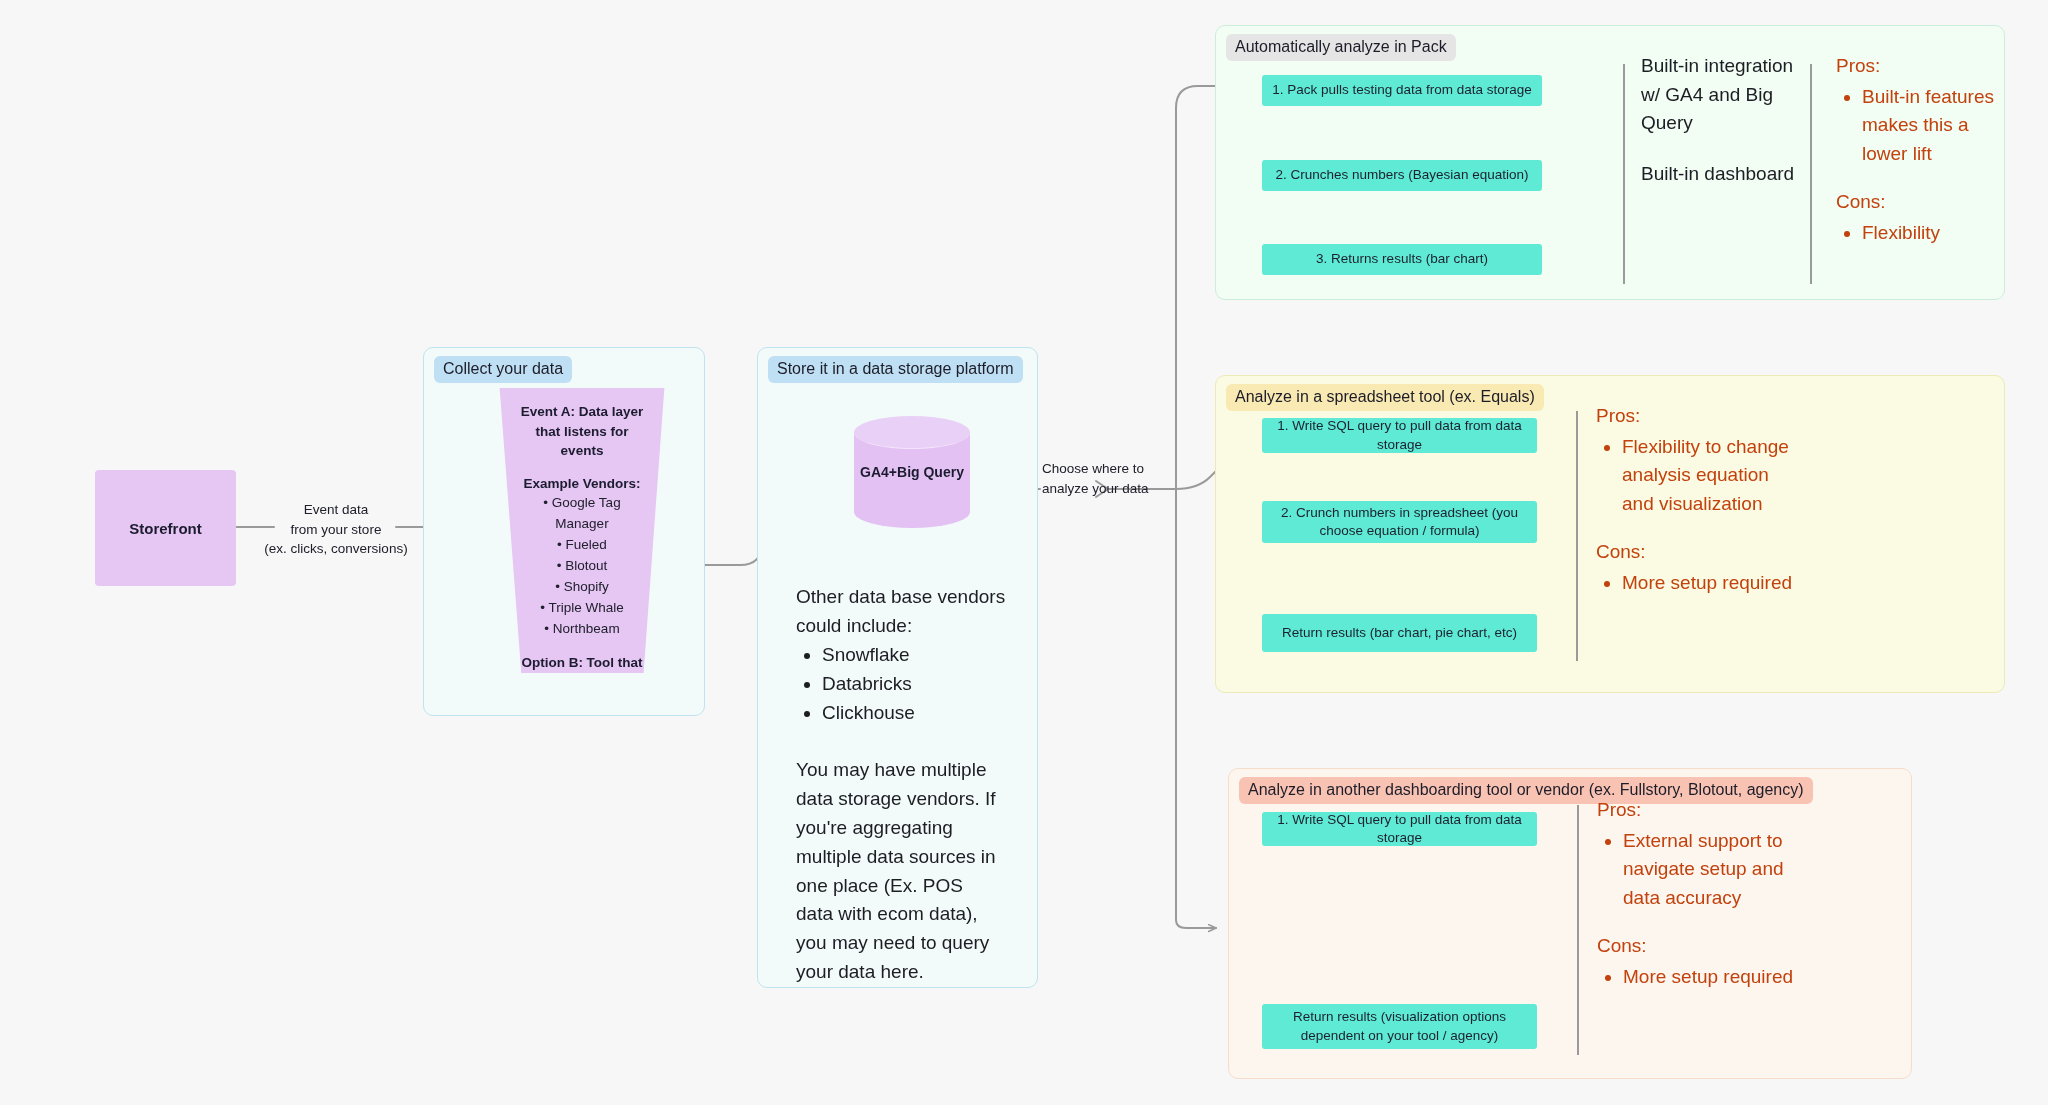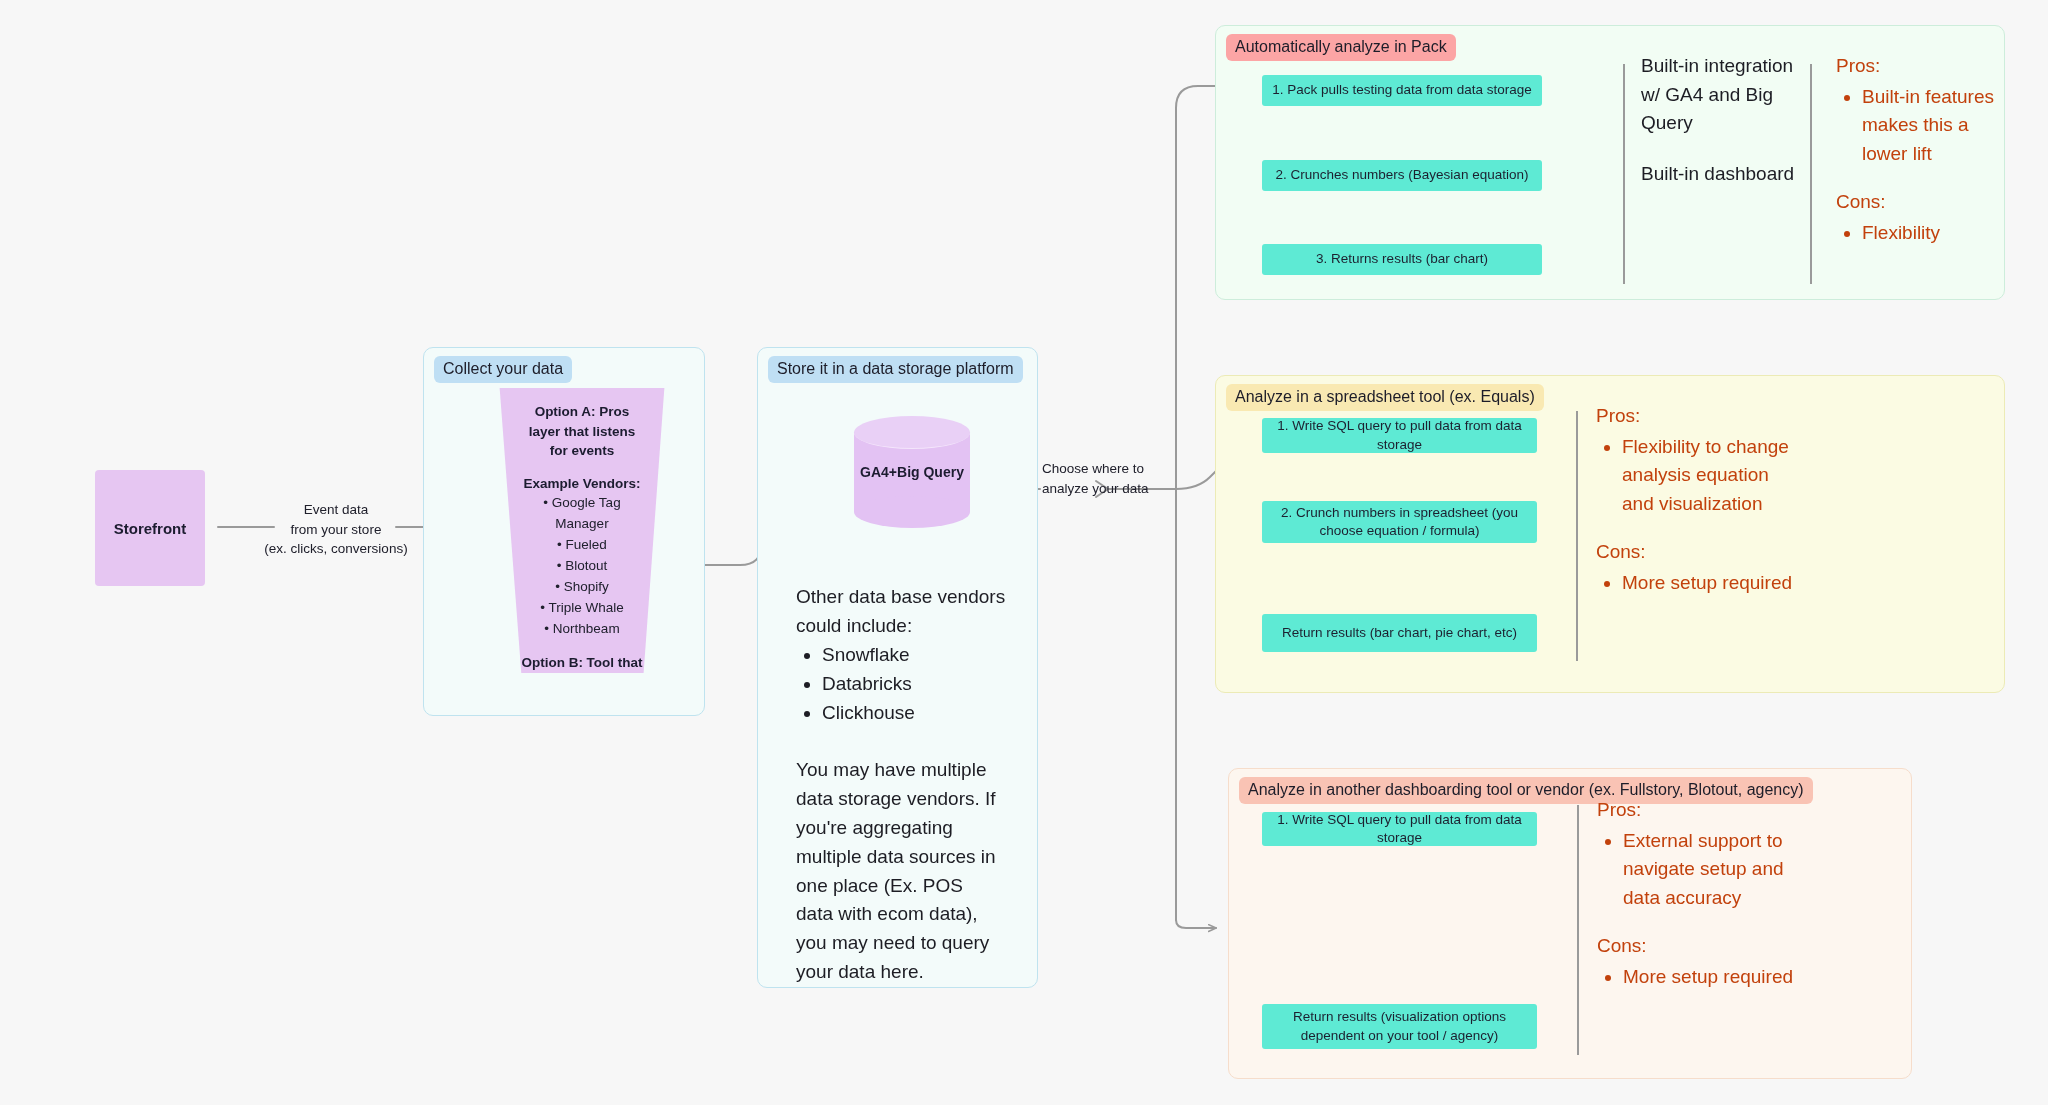--- a/index.html
+++ b/index.html
@@ -47,21 +47,21 @@
   }
   .frame-blue > .frame-title {
     background: #bfdff4;
   }
   
   .frame-green {
     background: #f2fdf4;
     border: 1px solid #cdeddb;
   }
   .frame-green > .frame-title {
-    background: #fca5a5;
+    background: #e5e5e5;
   }
   
   .frame-yellow {
     background: #fbfbe3;
     border: 1px solid #ecebb6;
   }
   .frame-yellow > .frame-title {
     background: #f9e9b2;
   }
   
@@ -262,35 +262,35 @@
       <path d="M1401,189 L1401,240" marker-end="url(#ah)"></path>
 
       <path d="M1399,453 L1399,500" marker-end="url(#ah)"></path>
       <path d="M1399,545 L1399,608" marker-end="url(#ah)"></path>
 
       <path d="M1398,838 L1398,890" marker-end="url(#ah)"></path>
       <path d="M1398,945 L1398,1002" marker-end="url(#ah)"></path>
     </g>
   </svg>
 
-  <div class="storefront" style="left:95px; top:470px; width:110px; height:116px;">
+  <div class="storefront" style="left:95px; top:470px; width:141px; height:116px;">
     <span>Storefront</span>
   </div>
 
   <div class="edge-label" style="left:252px; top:500px; width:168px;">
     <div>Event data</div>
     <div>from your store</div>
     <div>(ex. clicks, conversions)</div>
   </div>
 
   <div class="frame frame-blue" style="left:423px; top:347px; width:282px; height:369px;">
     <div class="frame-title">Collect your data</div>
 
     <div class="funnel" style="left:70px; top:40px; width:176px; height:285px;">
-      <div class="bold">Option A: Pros layer that listens for events</div>
+      <div class="bold">Event A: Data layer that listens for events</div>
       <div class="spacer-sm"></div>
       <div class="bold">Example Vendors:</div>
       <ul>
         <li>Google Tag Manager</li>
         <li>Fueled</li>
         <li>Blotout</li>
         <li>Shopify</li>
         <li>Triple Whale</li>
         <li>Northbeam</li>
       </ul>

